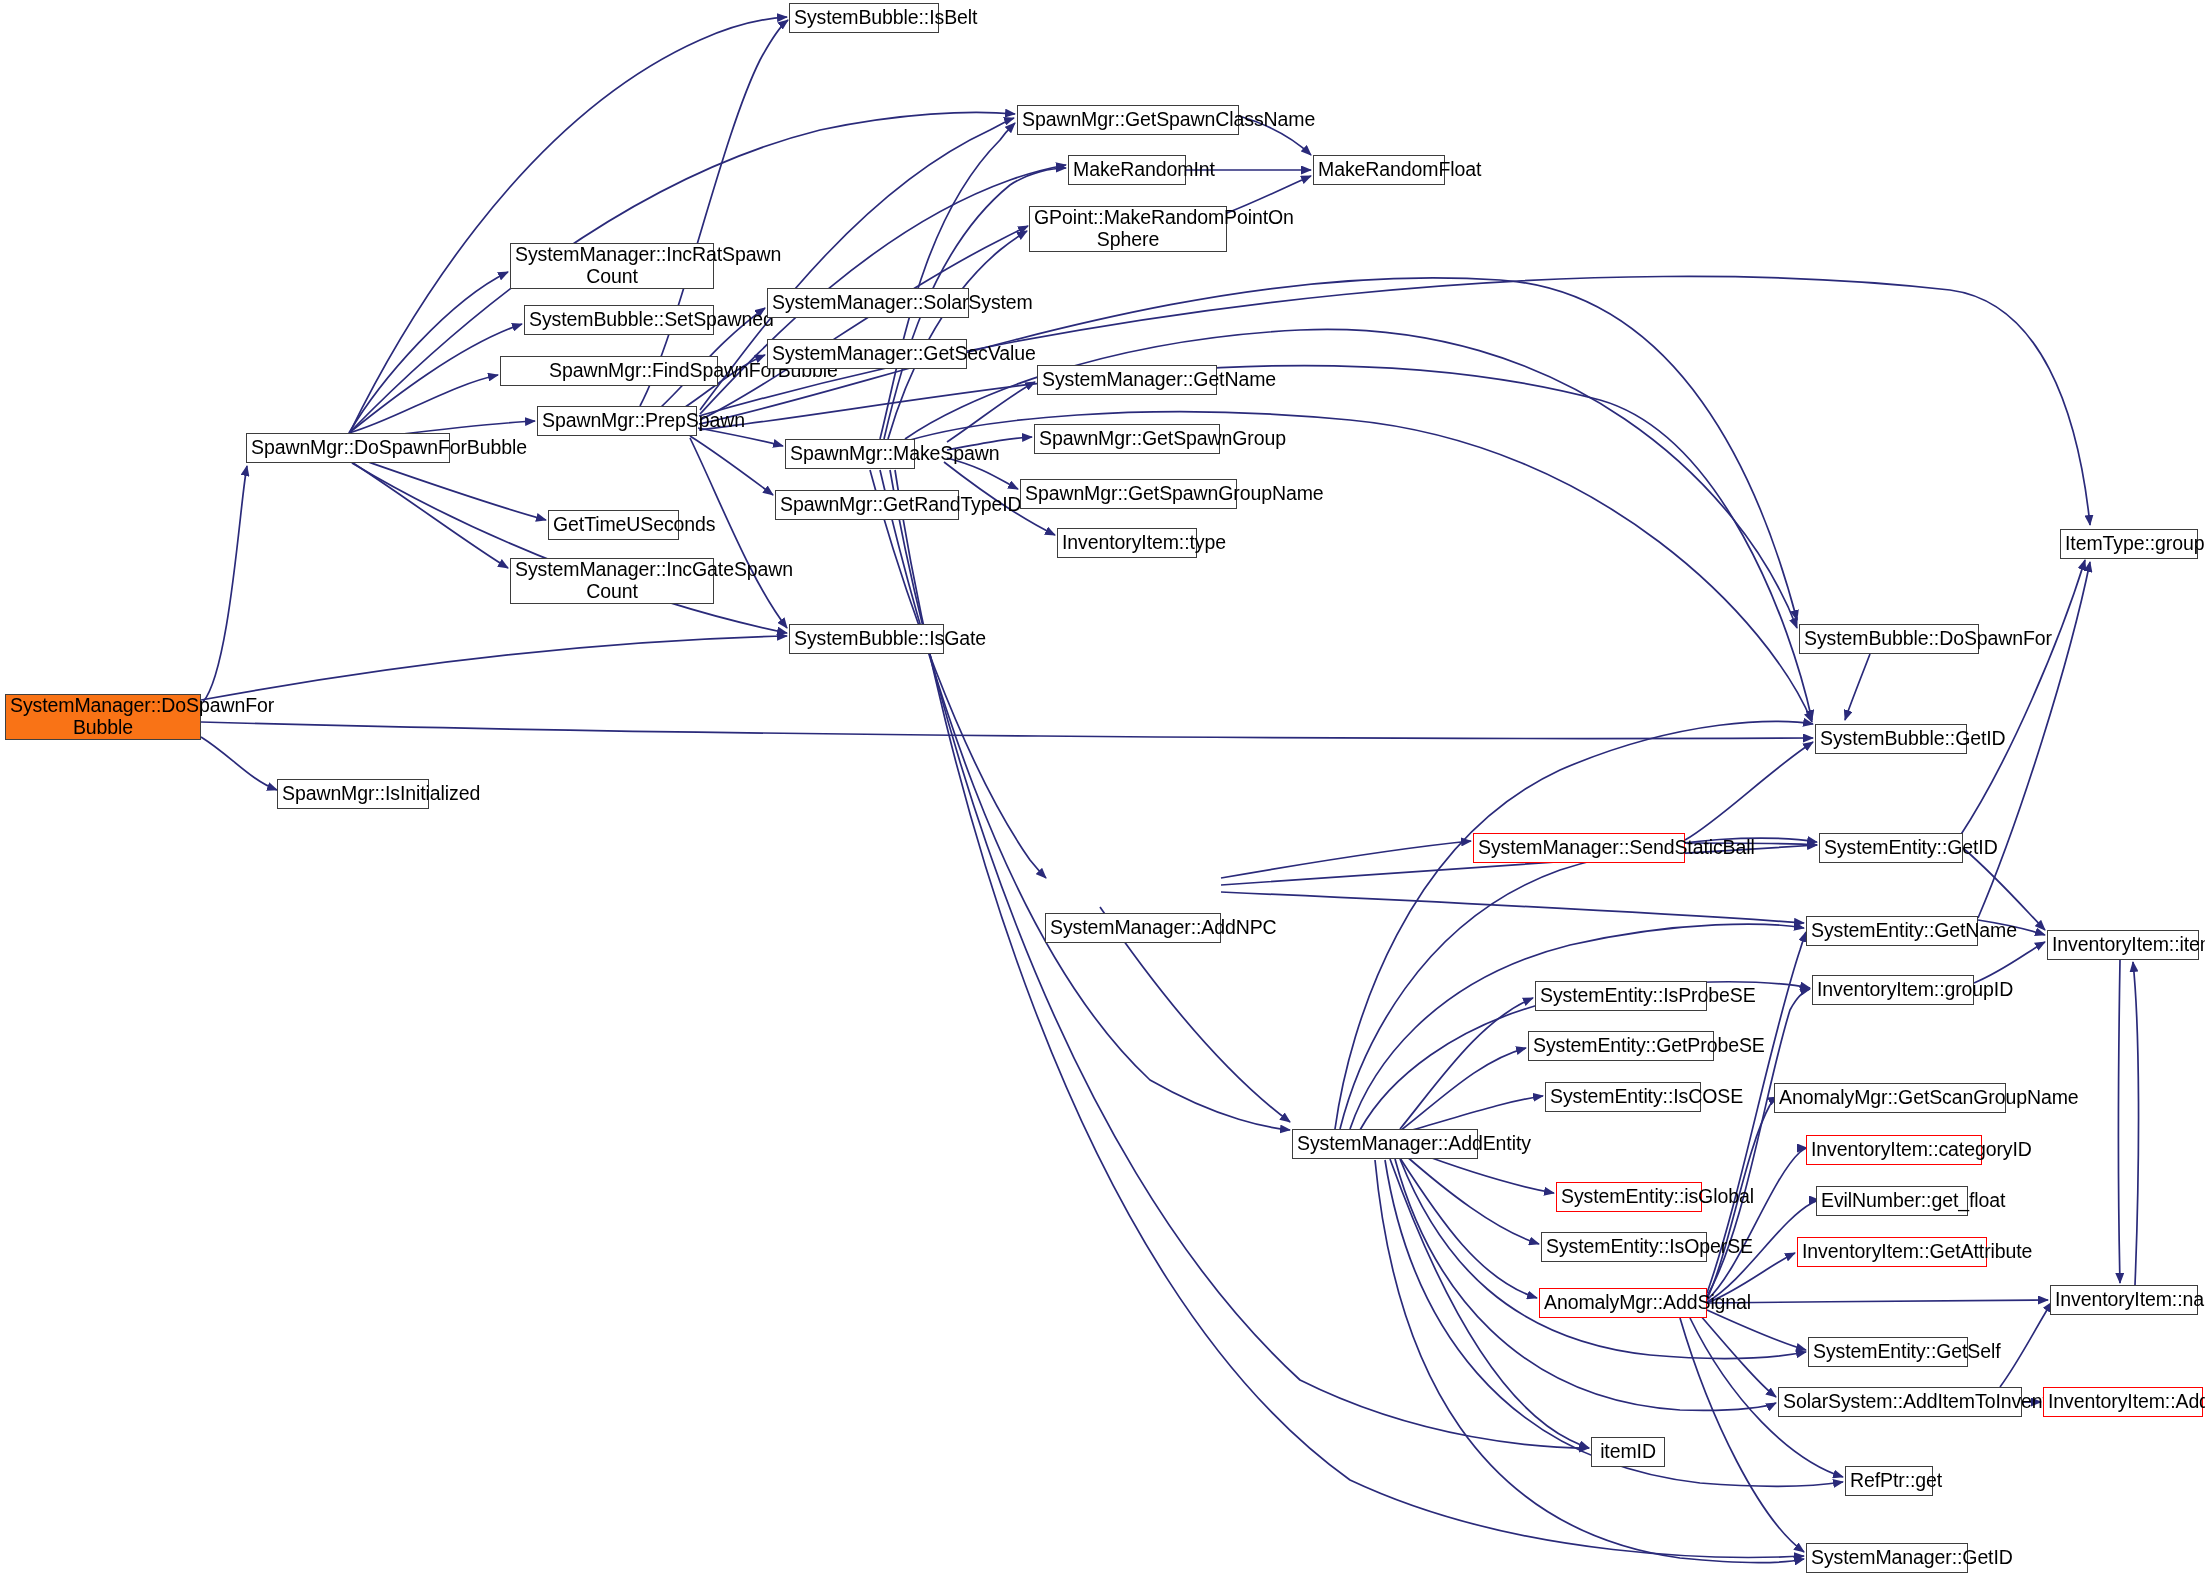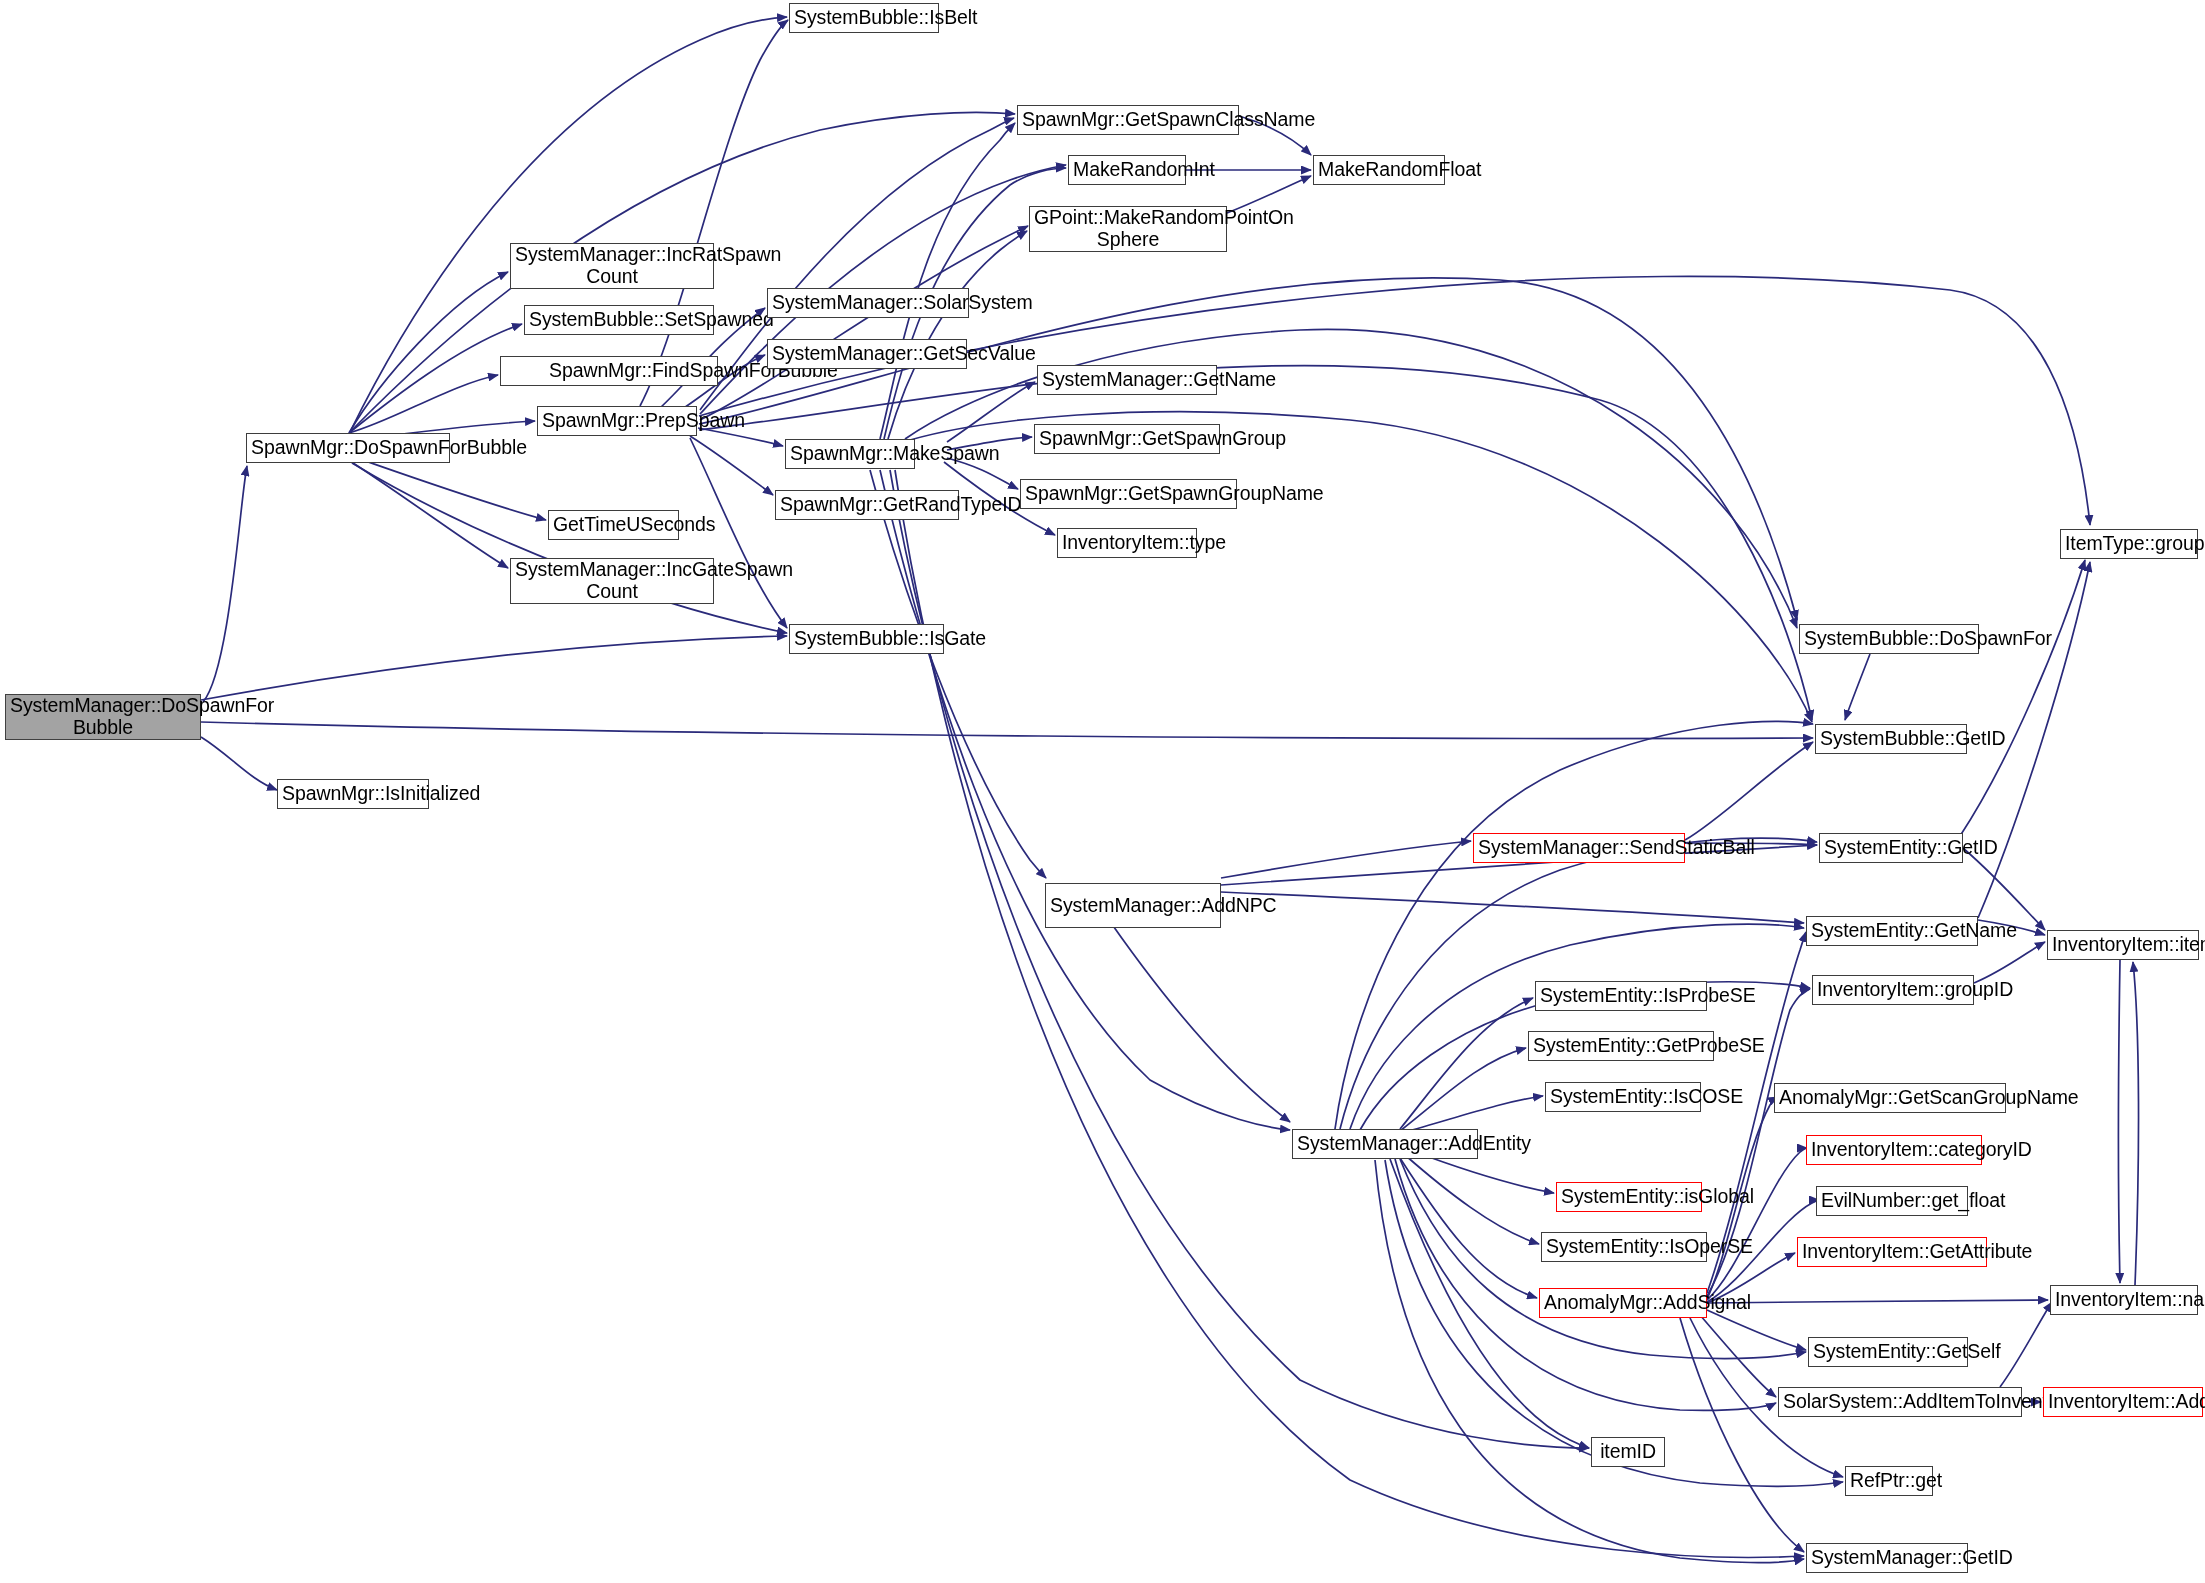--- a/index.html
+++ b/index.html
@@ -29,21 +29,21 @@
     line-height:1.12;
     display:flex;
     align-items:center;
     justify-content:center;
     text-align:center;
     white-space:pre-line;
     letter-spacing:-0.1px;
     padding:0 4px;
   }
   .node.red{ border-color:#ff0000; }
-  .node.root{ background:#a3a3a3; border-color:#404040; }
+  .node.root{ background:#f97316; border-color:#404040; }
   .node span{ display:block; width:100%; }
 </style>
 </head>
 <body>
 
 <div id="canvas">
   <svg id="edges" viewBox="0 0 2205 1583" xmlns="http://www.w3.org/2000/svg">
     <defs>
       <marker id="ah" markerWidth="11" markerHeight="9" refX="10" refY="4.5" orient="auto" markerUnits="userSpaceOnUse">
         <path d="M0,0 L11,4.5 L0,9 z" fill="#2a2a7a"></path>
@@ -156,21 +156,21 @@
       <div class="node" style="left: 775px; top: 490px; width: 184px; height: 30px;"><span>SpawnMgr::GetRandTypeID</span></div>
       <div class="node" style="left: 1017px; top: 105px; width: 222px; height: 30px;"><span>SpawnMgr::GetSpawnClassName</span></div>
       <div class="node" style="left: 1068px; top: 155px; width: 118px; height: 30px;"><span>MakeRandomInt</span></div>
       <div class="node" style="left: 1313px; top: 155px; width: 132px; height: 30px;"><span>MakeRandomFloat</span></div>
       <div class="node" style="left: 1029px; top: 206px; width: 198px; height: 46px;"><span>GPoint::MakeRandomPointOn
 Sphere</span></div>
       <div class="node" style="left: 1037px; top: 365px; width: 180px; height: 30px;"><span>SystemManager::GetName</span></div>
       <div class="node" style="left: 1034px; top: 424px; width: 186px; height: 30px;"><span>SpawnMgr::GetSpawnGroup</span></div>
       <div class="node" style="left: 1020px; top: 479px; width: 217px; height: 30px;"><span>SpawnMgr::GetSpawnGroupName</span></div>
       <div class="node" style="left: 1057px; top: 528px; width: 140px; height: 30px;"><span>InventoryItem::type</span></div>
-      <div class="node" style="left: 1045px; top: 883px; width: 176px; height: 45px;"><span>SystemManager::AddNPC</span></div>
+      <div class="node" style="left: 1045px; top: 913px; width: 176px; height: 30px;"><span>SystemManager::AddNPC</span></div>
       <div class="node" style="left: 1292px; top: 1129px; width: 186px; height: 30px;"><span>SystemManager::AddEntity</span></div>
       <div class="node" style="left: 1535px; top: 981px; width: 172px; height: 30px;"><span>SystemEntity::IsProbeSE</span></div>
       <div class="node" style="left: 1528px; top: 1031px; width: 186px; height: 30px;"><span>SystemEntity::GetProbeSE</span></div>
       <div class="node" style="left: 1545px; top: 1082px; width: 156px; height: 30px;"><span>SystemEntity::IsCOSE</span></div>
       <div class="node red" style="left: 1556px; top: 1182px; width: 146px; height: 30px;"><span>SystemEntity::isGlobal</span></div>
       <div class="node" style="left: 1541px; top: 1232px; width: 166px; height: 30px;"><span>SystemEntity::IsOperSE</span></div>
       <div class="node red" style="left: 1539px; top: 1288px; width: 168px; height: 30px;"><span>AnomalyMgr::AddSignal</span></div>
       <div class="node" style="left: 1591px; top: 1437px; width: 74px; height: 30px; align-items: center;"><span>itemID</span></div>
       <div class="node red" style="left: 1473px; top: 833px; width: 212px; height: 30px;"><span>SystemManager::SendStaticBall</span></div>
       <div class="node" style="left: 1799px; top: 624px; width: 180px; height: 30px;"><span>SystemBubble::DoSpawnFor</span></div>

